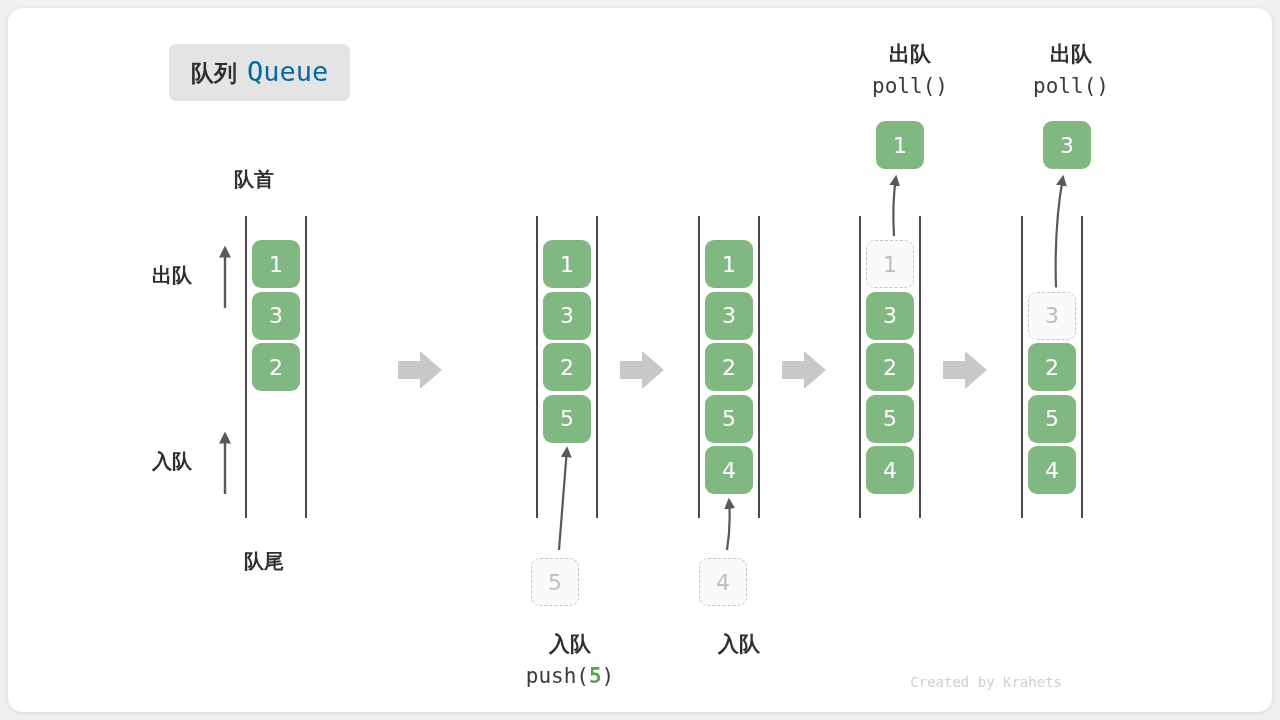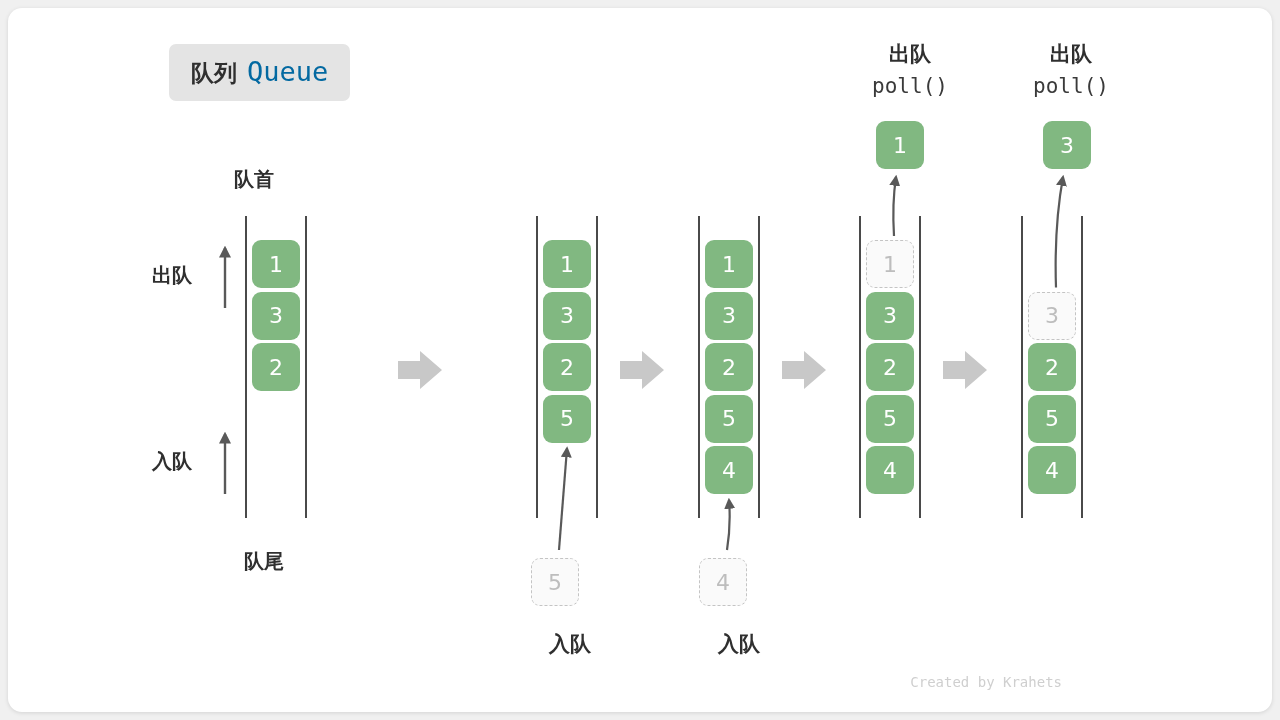--- a/index.html
+++ b/index.html
@@ -116,20 +116,21 @@
           <div class="rail left" style="height: 302px;"></div>
           <div class="rail right" style="height: 302px;"></div>
         </div>
         <div class="cell filled" style="left: 535px; top: 232px;">1</div>
         <div class="cell filled" style="left: 535px; top: 283.5px;">3</div>
         <div class="cell filled" style="left: 535px; top: 335px;">2</div>
         <div class="cell filled" style="left: 535px; top: 386.5px;">5</div>
         <div class="cell ghost" style="left: 523px; top: 550px;">5</div>
         <div class="op-label" style="left: 472px; top: 620px; width: 180px;">
           <div class="l1">入队</div>
+          <div class="l2">push(<span class="num">5</span>)</div>
         </div>
         <div class="col" style="left: 690px; top: 208px; width: 62px; height: 302px;">
           <div class="rail left" style="height: 302px;"></div>
           <div class="rail right" style="height: 302px;"></div>
         </div>
         <div class="cell filled" style="left: 697px; top: 232px;">1</div>
         <div class="cell filled" style="left: 697px; top: 283.5px;">3</div>
         <div class="cell filled" style="left: 697px; top: 335px;">2</div>
         <div class="cell filled" style="left: 697px; top: 386.5px;">5</div>
         <div class="cell filled" style="left: 697px; top: 438px;">4</div>

